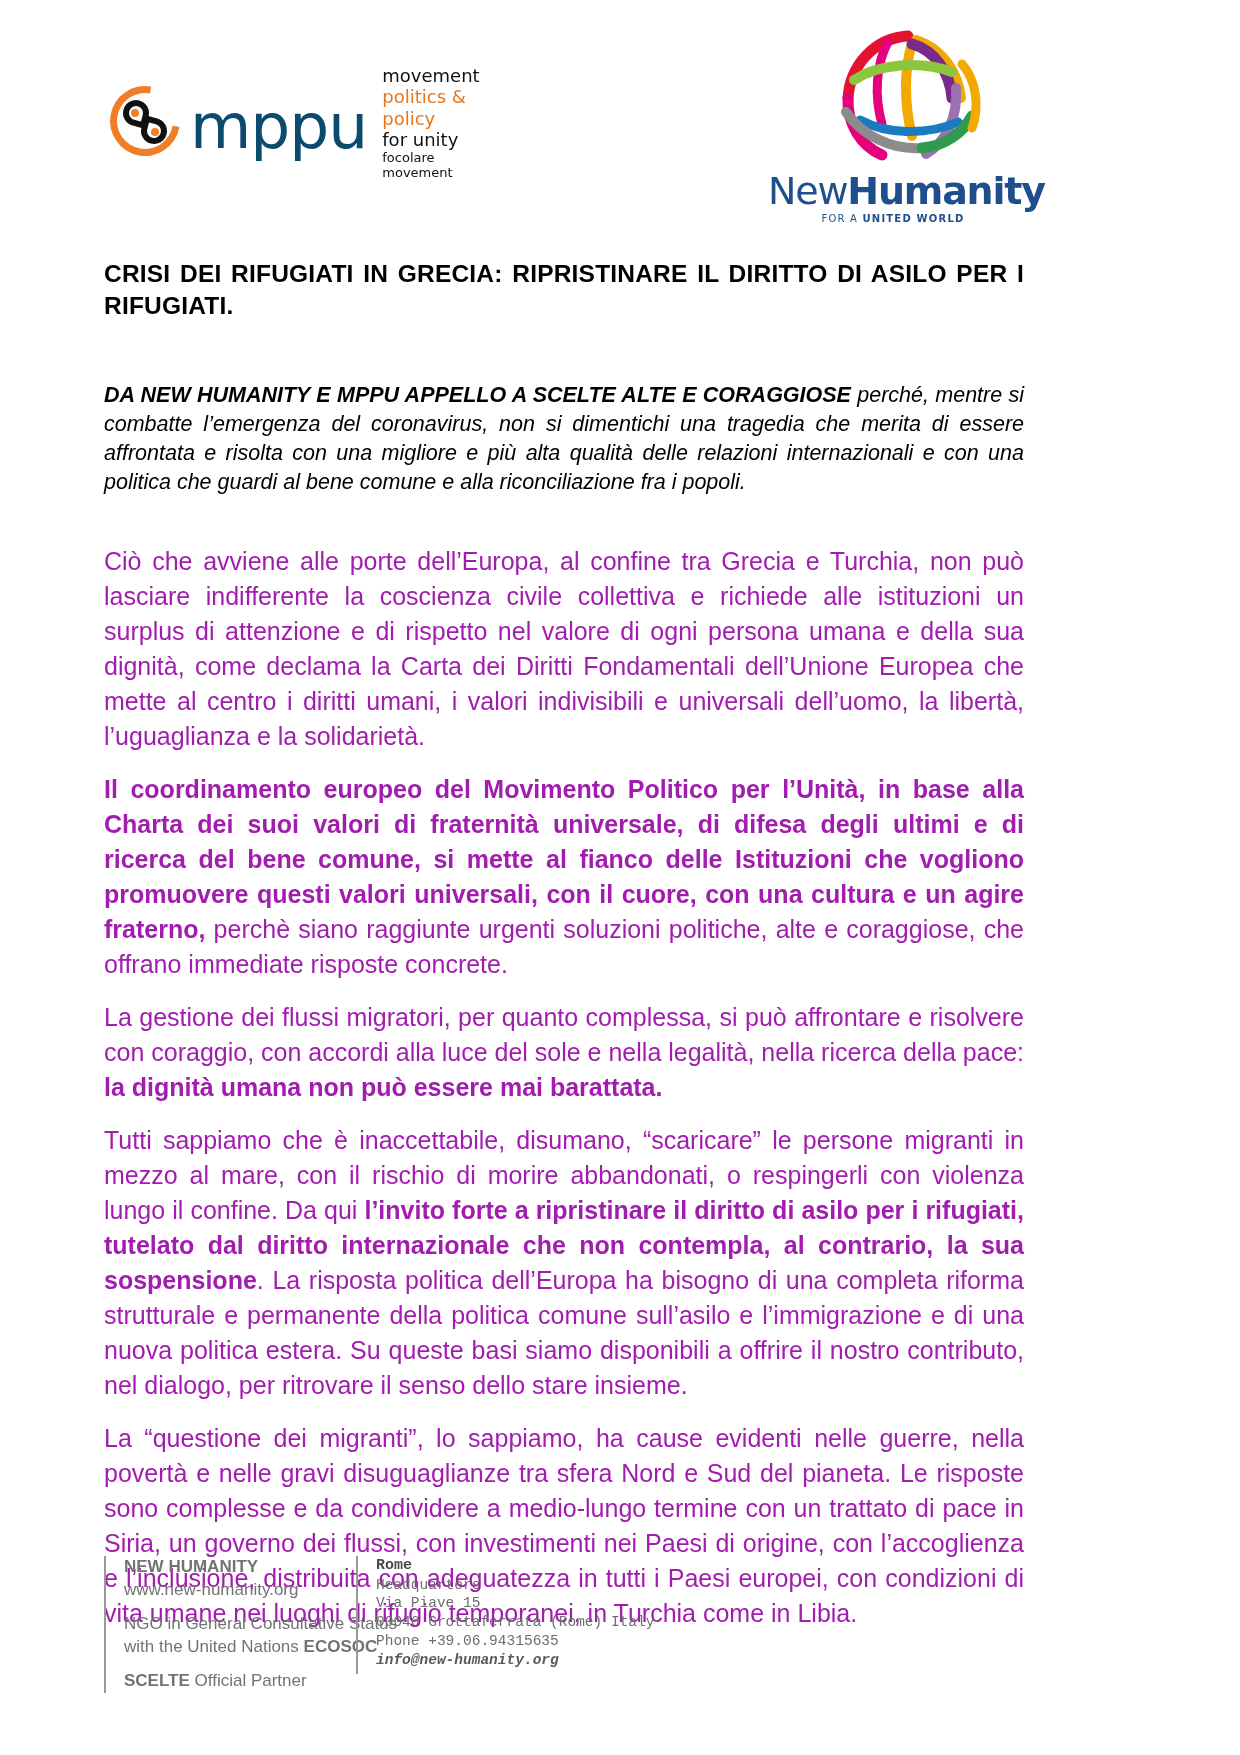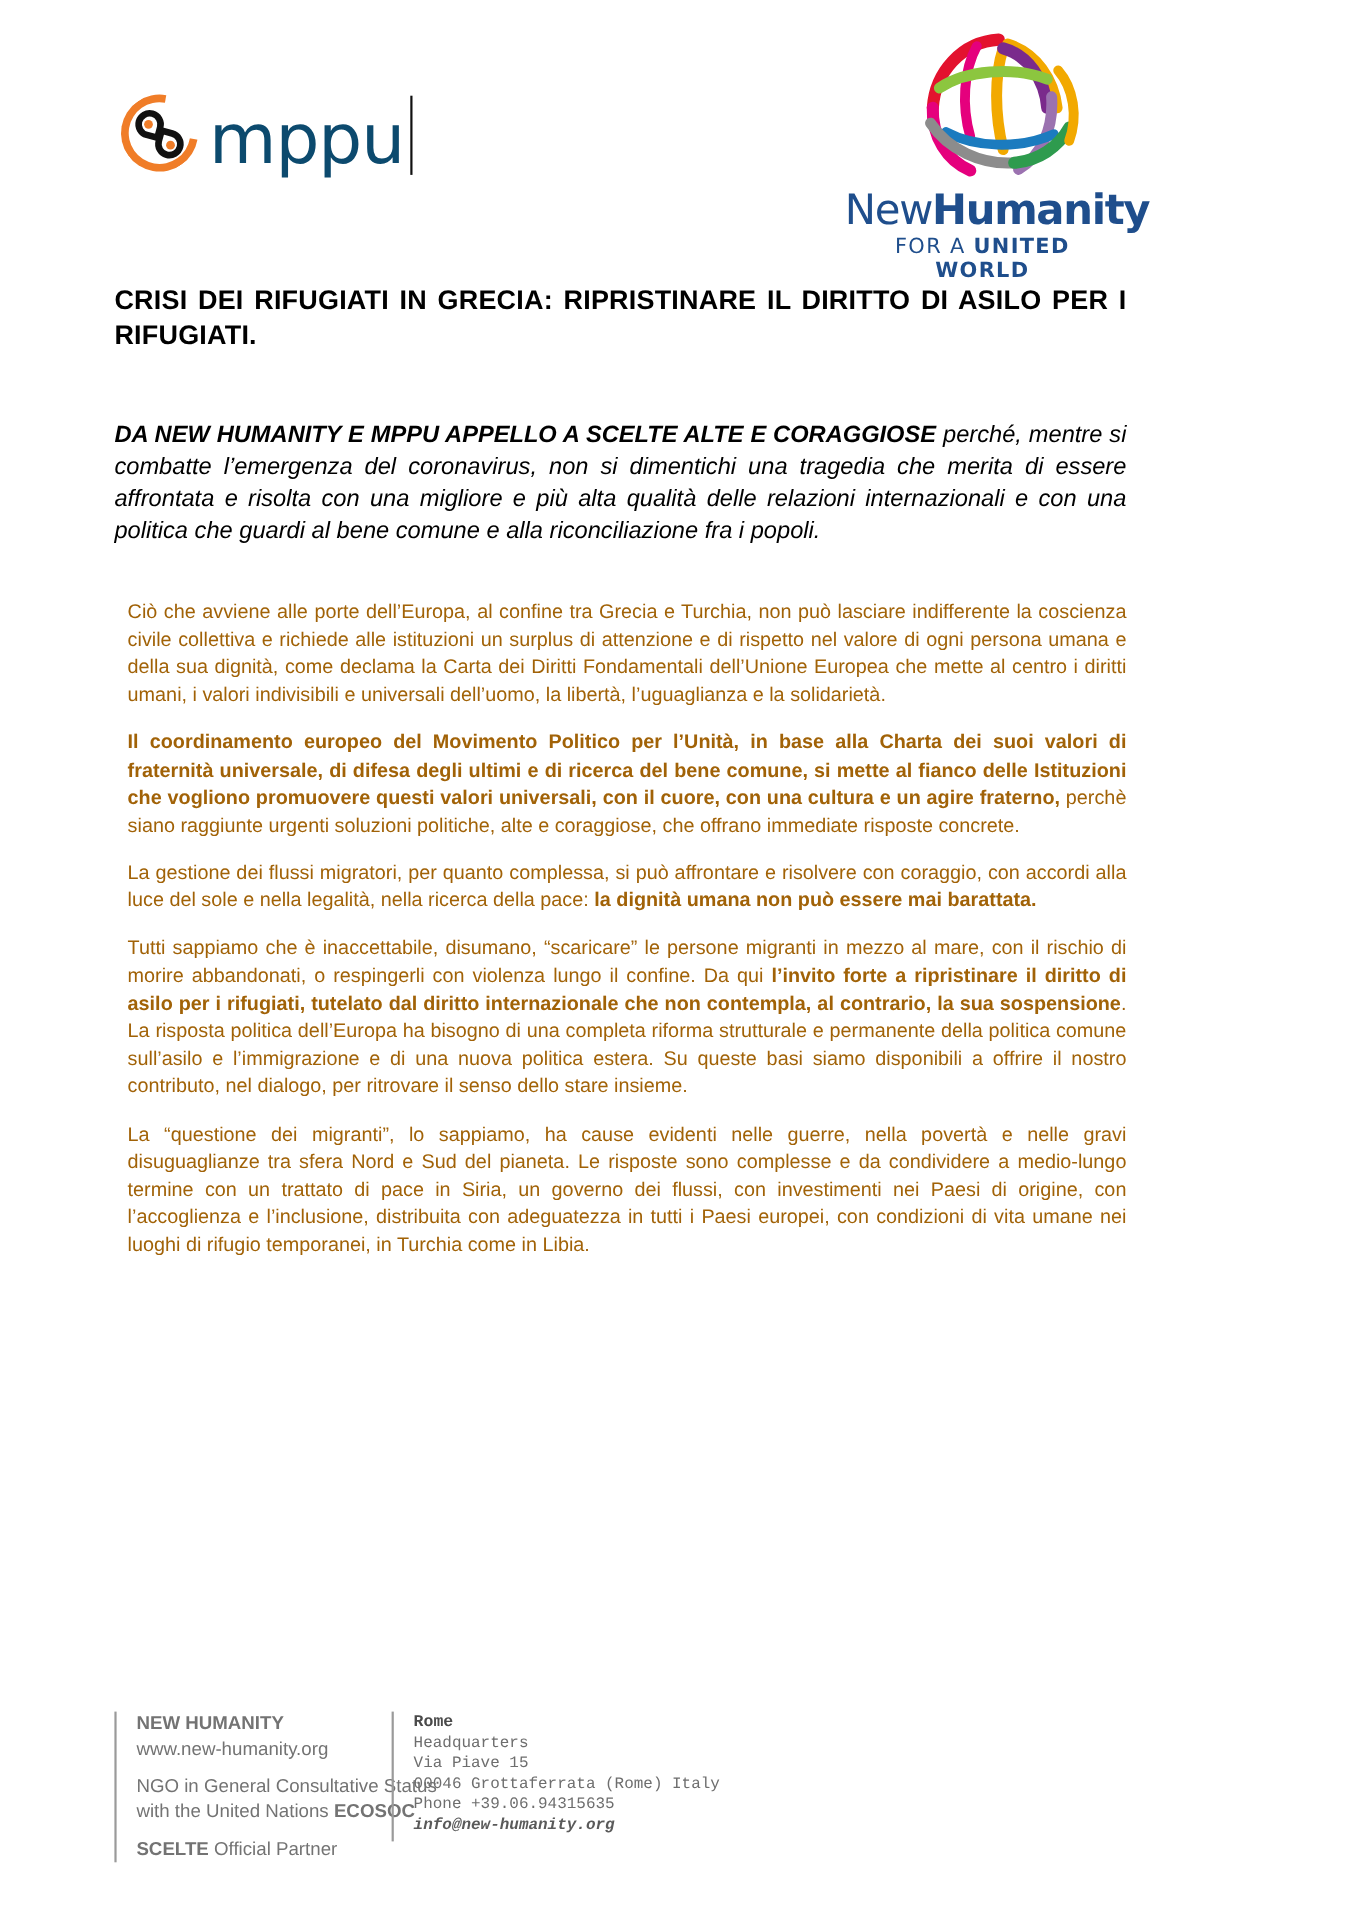--- a/index.html
+++ b/index.html
@@ -126,21 +126,21 @@
     font-family: "DejaVu Sans", sans-serif;
     font-size: 38px;
     letter-spacing: -1.2px;
     line-height: 1;
     color: #1F4E8C;
   }
   .nh-name .light { font-weight: 400; }
   .nh-name .bold  { font-weight: 700; }
   .nh-sub {
     font-family: "DejaVu Sans", sans-serif;
-    font-size: 19px;
+    font-size: 10px;
     letter-spacing: 1.2px;
     color: #1F4E8C;
     margin-top: 3px;
   }
   .nh-sub .b { font-weight: 700; }
 
   
   .content {
     position: absolute;
     left: 104px;
@@ -168,26 +168,26 @@
     font-size: 21.5px;
     line-height: 1.36;
     text-align: justify;
     text-align-last: left;
     color: #000;
   }
   .lead b { font-weight: 700; font-style: italic; }
 
   .para {
     font-family: "Liberation Sans Narrow", "Liberation Sans", sans-serif;
-    font-size: 18px;
+    font-size: 25px;
     line-height: 1.40;
     text-align: justify;
     text-align-last: left;
-    color: #a16207;
-    margin: 0 0 18px 12px;
+    color: #a21caf;
+    margin: 0 0 18px 0;
   }
   .para b { font-weight: 700; }
   .para.first { margin-top: 46px; }
 
   
   .footer {
     position: absolute;
     left: 104px;
     top: 1556px;
     width: 920px;
@@ -231,20 +231,26 @@
     <div class="mppu-logo">
       <div class="mppu-mark">
         <div class="arc-o"></div>
         <div class="glyph-a"></div>
         <div class="glyph-b"></div>
         <div class="dot dot1"></div>
         <div class="dot dot2"></div>
       </div>
       <div class="mppu-word">mppu</div>
       <div class="mppu-rule"></div>
+      <div class="mppu-tag">
+        <div class="l1">movement</div>
+        <div class="l2">politics &amp; policy</div>
+        <div class="l3">for unity</div>
+        <div class="l4">focolare movement</div>
+      </div>
     </div>
 
     <div class="nh-logo">
       <div class="nh-mark">
         <svg width="180" height="150" viewBox="0 0 180 150" xmlns="http://www.w3.org/2000/svg">
           <g fill="none" stroke-linecap="round">
             <path d="M92 12 C58 14 34 42 32 74" stroke="#E3122E" stroke-width="11"></path>
             <path d="M32 74 C31 100 45 122 66 131" stroke="#E5007D" stroke-width="11"></path>
             <path d="M72 18 C60 40 58 72 66 100" stroke="#E5007D" stroke-width="9"></path>
             <path d="M100 16 C126 24 142 48 145 74" stroke="#F2A900" stroke-width="10"></path>

